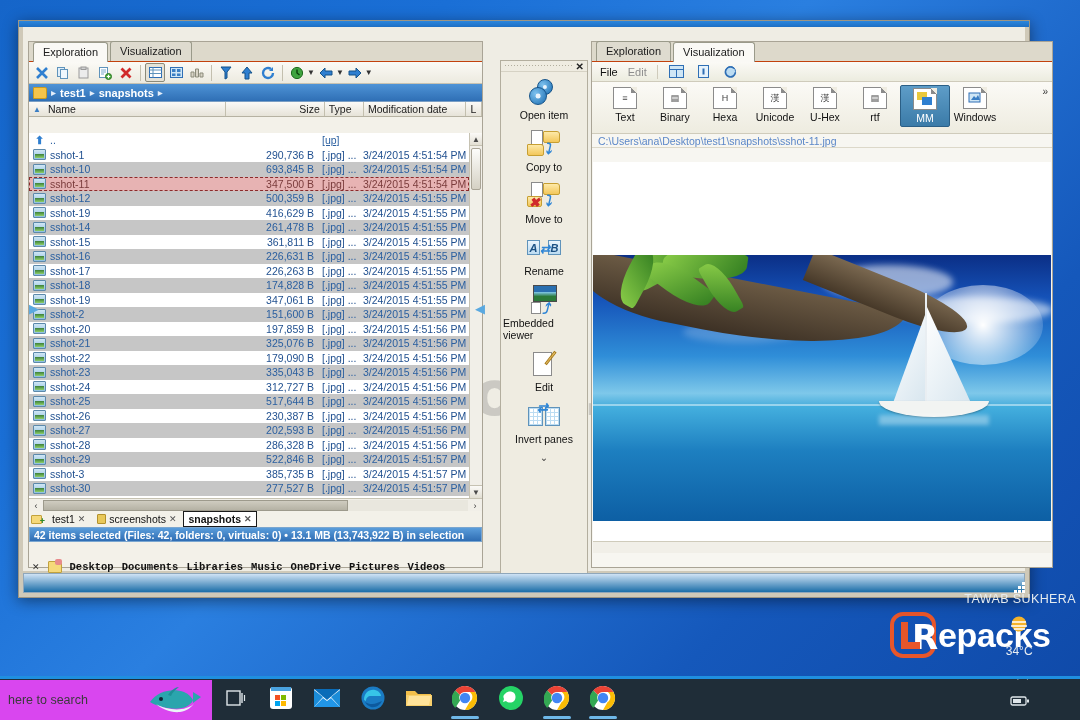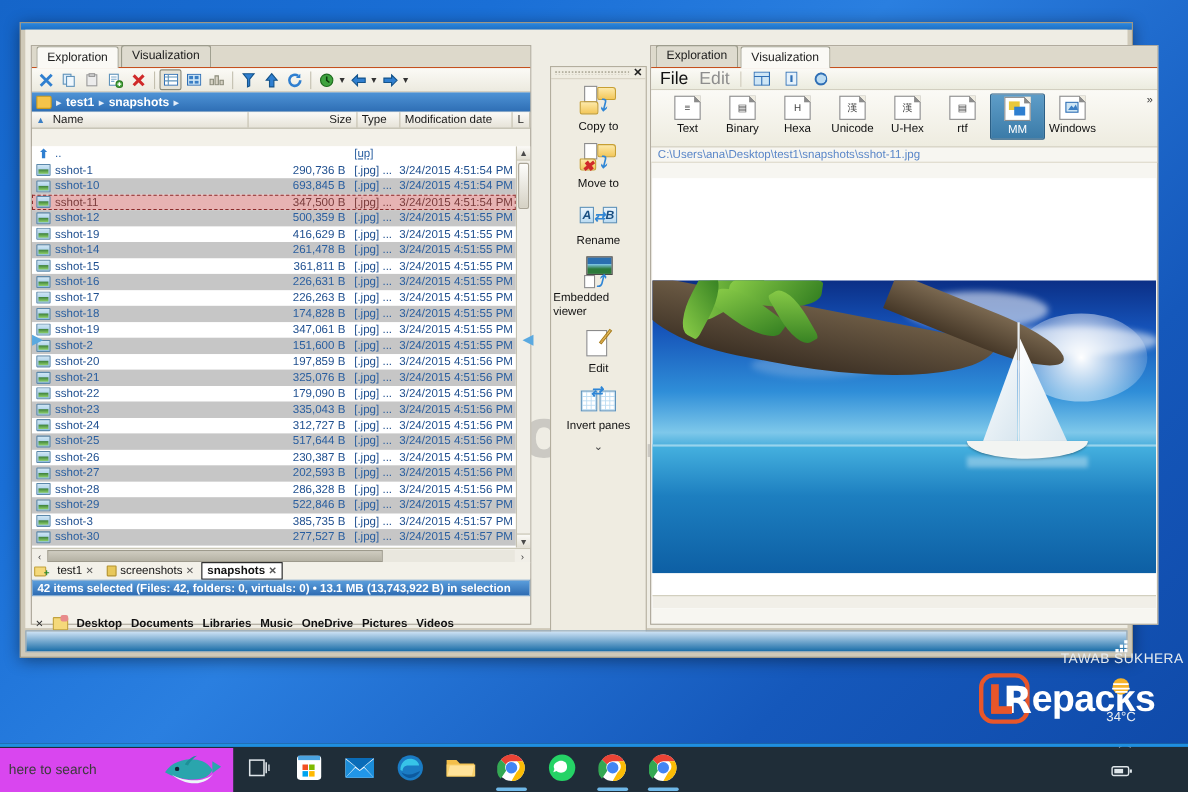--- a/index.html
+++ b/index.html
@@ -159,21 +159,21 @@
   .pctfill { position:absolute; left:0; top:0; bottom:0; width:47%; background:linear-gradient(180deg,#9a9a2e,#6e6e10); }
   .pcttext { position:relative; color:#111; font-size:9.5px; font-weight:bold; }
   .freespace { margin-left:auto; padding-right:3px; }
 
   
   #quicklinks { position:absolute; left:0; right:0; bottom:-8px; height:17px; display:flex; align-items:center;
                 gap:8px; font-size:10.5px; color:#111; font-weight:bold; padding-left:3px; }
   #quicklinks .closex { font-size:9px; color:#333; font-weight:normal; }
   #quicklinks .qfolder { width:14px; height:12px; background:#f5d97a; border:1px solid #c2a23c; border-radius:1px; position:relative;}
   #quicklinks .qfolder::after { content:""; position:absolute; right:-1px; top:-3px; width:7px; height:6px; background:#e88b8b; border-radius:2px;}
-  #quicklinks a { color:#111; text-decoration:none; cursor:default; }
+  #quicklinks a { color:#111; text-decoration:none; cursor:default;font-family:Liberation Mono, monospace; }
 
   
   #cmdpanel {
     position:absolute; left:477px; top:33px; width:88px; height:520px;
     background:#efece1; border:1px solid #b3ae9e;
   }
   #cmdpanel .dotbar { height:11px; display:flex; align-items:center; justify-content:space-between;
                       padding:0 3px; border-bottom:1px solid #d6d2c4; }
   #cmdpanel .dots { flex:1; height:4px; background-image:radial-gradient(#b2ae9e 40%, transparent 41%);
                     background-size:3px 3px; }
@@ -203,21 +203,21 @@
            background-size:4px 4px; }
 
   
   #rightpane {
     position:absolute; left:568px; top:14px; width:462px; height:527px;
     background:#f7f6f1; border:1px solid #a9a496;
   }
   #rightpane .rtabs { padding-left:4px; background:#ddd9cb; }
   #menubar { height:20px; background:linear-gradient(180deg,#fbfaf6,#ececdf);
              border-bottom:1px solid #cfcbbb; display:flex; align-items:center; gap:10px; padding:0 8px; }
-  #menubar .mi { font-size:16px; color:#111; cursor:default; }
+  #menubar .mi { font-size:11px; color:#111; cursor:default; }
   #menubar .mi.dim { color:#8d8d8d; }
   #menubar .msep { width:1px; height:14px; background:#cfcbbb; }
   #menubar .mico { width:17px; height:15px; display:flex; align-items:center; justify-content:center; }
 
   #viewtoolbar { height:52px; background:linear-gradient(180deg,#fbfaf6,#eeece0);
                  border-bottom:1px solid #cfcbbb; display:flex; align-items:flex-start; padding:3px 2px 0 8px; position:relative;}
   .vbtn { width:50px; display:flex; flex-direction:column; align-items:center; gap:2px; padding:2px 0; cursor:default; }
   .vbtn .vlbl { font-size:10.5px; color:#111; }
   .vbtn.sel { background:linear-gradient(180deg,#5e9dc8,#3b7ba8); border:1px solid #2b5f86; border-radius:2px; }
   .vbtn.sel .vlbl { color:#fff; }
@@ -688,20 +688,27 @@
 
     <span class="panearrow" style="left:6px; top:275px;">▶</span>
     <span class="panearrow" style="left:452px; top:275px;">◀</span>
 
     <div id="cmdpanel">
       <div class="dotbar">
         <span class="dots"></span>
         <span class="xbtn">✕</span>
       </div>
 
+      <div class="cmd">
+        <span class="cmdicon">
+          <i class="gear" style="left:12px; top:2px; width:16px; height:16px;"></i>
+          <i class="gear" style="left:4px; top:10px; width:18px; height:18px;"></i>
+        </span>
+        <span class="lbl">Open item</span>
+      </div>
 
       <div class="cmd">
         <span class="cmdicon">
           <i class="doc" style="left:6px; top:1px; width:12px; height:15px;"></i>
           <i class="fld" style="left:18px; top:2px; width:17px; height:12px;"></i>
           <i class="fld" style="left:2px; top:15px; width:17px; height:12px;"></i>
           <i class="bluearrow" style="left:19px; top:12px;">⤵</i>
         </span>
         <span class="lbl">Copy to</span>
       </div>

